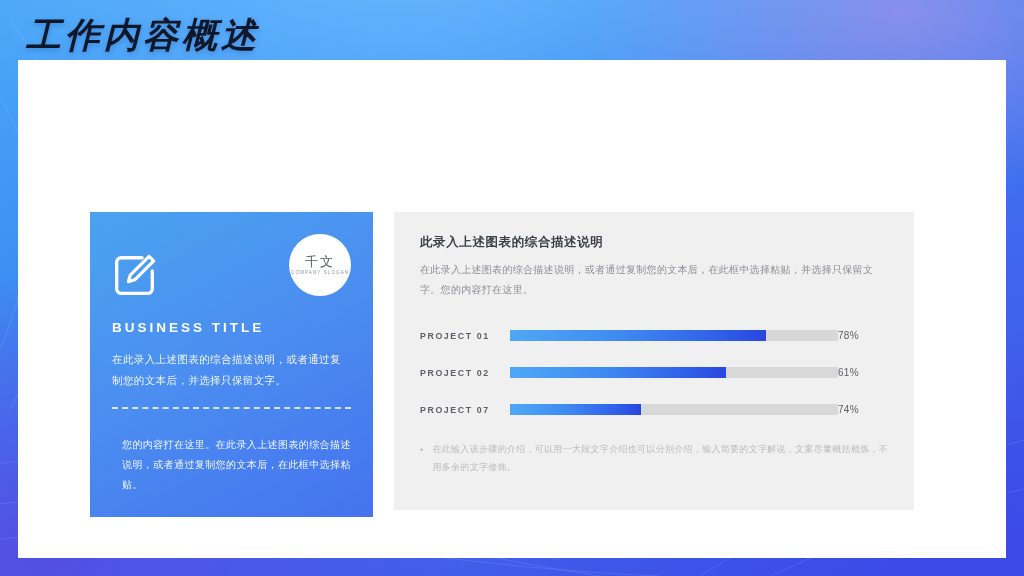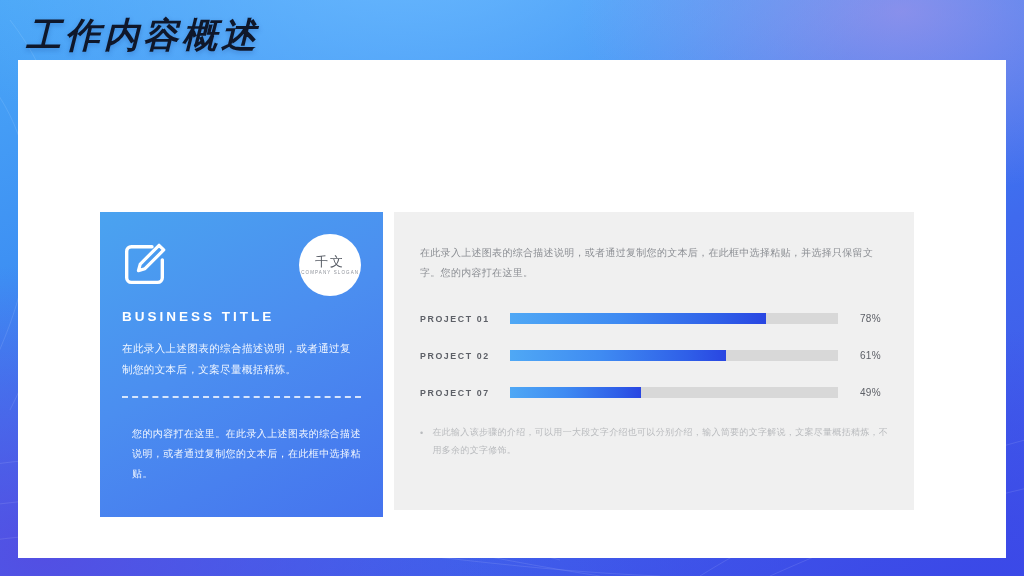--- a/index.html
+++ b/index.html
@@ -34,23 +34,23 @@
     position:absolute; left:26px; top:12px;
     font-family:"Liberation Serif","DejaVu Serif",serif;
     font-style:italic; font-weight:700;
     font-size:35px; letter-spacing:4px; color:#0f172a;
     text-shadow:0 2px 5px rgba(20,60,140,0.30);
     white-space:nowrap;
   }
 
   
   .blue-card {
-    position:absolute; left:82px; top:152px; width:283px; height:305px;
+    position:absolute; left:72px; top:152px; width:283px; height:305px;
     background:linear-gradient(152deg,#4aa3f0 0%, #4b8ef0 46%, #4573ee 100%);
-    padding:24px 22px;
+    padding:35px 22px;
   }
   .edit-icon { width:45px; height:45px; margin-top:6px; display:block; }
   .logo-badge {
     position:absolute; right:22px; top:22px;
     width:62px; height:62px; border-radius:50%;
     background:#ffffff;
     display:flex; flex-direction:column;
     align-items:center; justify-content:center;
   }
   .logo-badge .cn {
@@ -100,21 +100,21 @@
     font-size:8.8px; font-weight:700; color:#5d6067; letter-spacing:1.6px;
   }
   .bar-track {
     flex:1 1 auto; height:11px; background:#d8d8d8; position:relative;
   }
   .bar-fill {
     position:absolute; left:0; top:0; bottom:0;
     background:linear-gradient(90deg,#4fa8f5 0%, #3f8bf2 42%, #2f5fe8 82%, #2946e2 100%);
   }
   .bar-pct {
-    flex:0 0 52px; text-align:left; padding-left:22px;
+    flex:0 0 52px; text-align:left; 
     font-size:10px; color:#5d6067; letter-spacing:.3px;
   }
 
   
   .footnote {
     margin-top:12px; display:flex; gap:9px;
     font-size:9px; line-height:2.0; color:#b9bbbe; letter-spacing:.3px;
   }
   .footnote .dot { flex:0 0 auto; padding-top:1px; font-size:9px; }
 </style>
@@ -148,27 +148,28 @@
         <path d="M39.5 3.5 L44.5 8.5 L24.5 28.5 L17.5 30.5 L19.5 23.5 Z" stroke-width="3.4"></path>
       </svg>
     </span>
 
     <div class="logo-badge">
       <div class="cn">千文</div>
       <div class="slogan">COMPANY SLOGAN</div>
     </div>
 
     <div class="biz-title">BUSINESS TITLE</div>
-    <div class="card-para-1">在此录入上述图表的综合描述说明，或者通过复制您的文本后，文案尽量概括精炼。</div>
+    <div class="card-para-1">在此录入上述图表的综合描述说明，或者通过复制您的文本后，并选择只保留文字。</div>
     <div class="dashed-rule"></div>
     <div class="card-para-2">您的内容打在这里。在此录入上述图表的综合描述说明，或者通过复制您的文本后，在此框中选择粘贴。</div>
   </div>
 
   <div class="grey-panel">
 
+    <div class="panel-heading">此录入上述图表的综合描述说明</div>
     <div class="panel-sub">在此录入上述图表的综合描述说明，或者通过复制您的文本后，在此框中选择粘贴，并选择只保留文字。您的内容打在这里。</div>
 
     <div class="bars">
 
       <div class="bar-row">
         <div class="bar-label">PROJECT 01</div>
         <div class="bar-track">
           <div class="bar-fill" style="width: 78%;"></div>
         </div>
         <div class="bar-pct">78%</div>
@@ -181,21 +182,21 @@
         </div>
         <div class="bar-pct">61%</div>
       </div>
 
 
       <div class="bar-row">
         <div class="bar-label">PROJECT 07</div>
         <div class="bar-track">
           <div class="bar-fill" style="width: 40%;"></div>
         </div>
-        <div class="bar-pct">49%</div>
+        <div class="bar-pct">74%</div>
       </div>
 
     </div>
 
     <div class="footnote">
       <span class="dot">•</span>
       <span>在此输入该步骤的介绍，可以用一大段文字介绍也可以分别介绍，输入简要的文字解说，文案尽量概括精炼，不用多余的文字修饰。</span>
     </div>
 
   </div>

